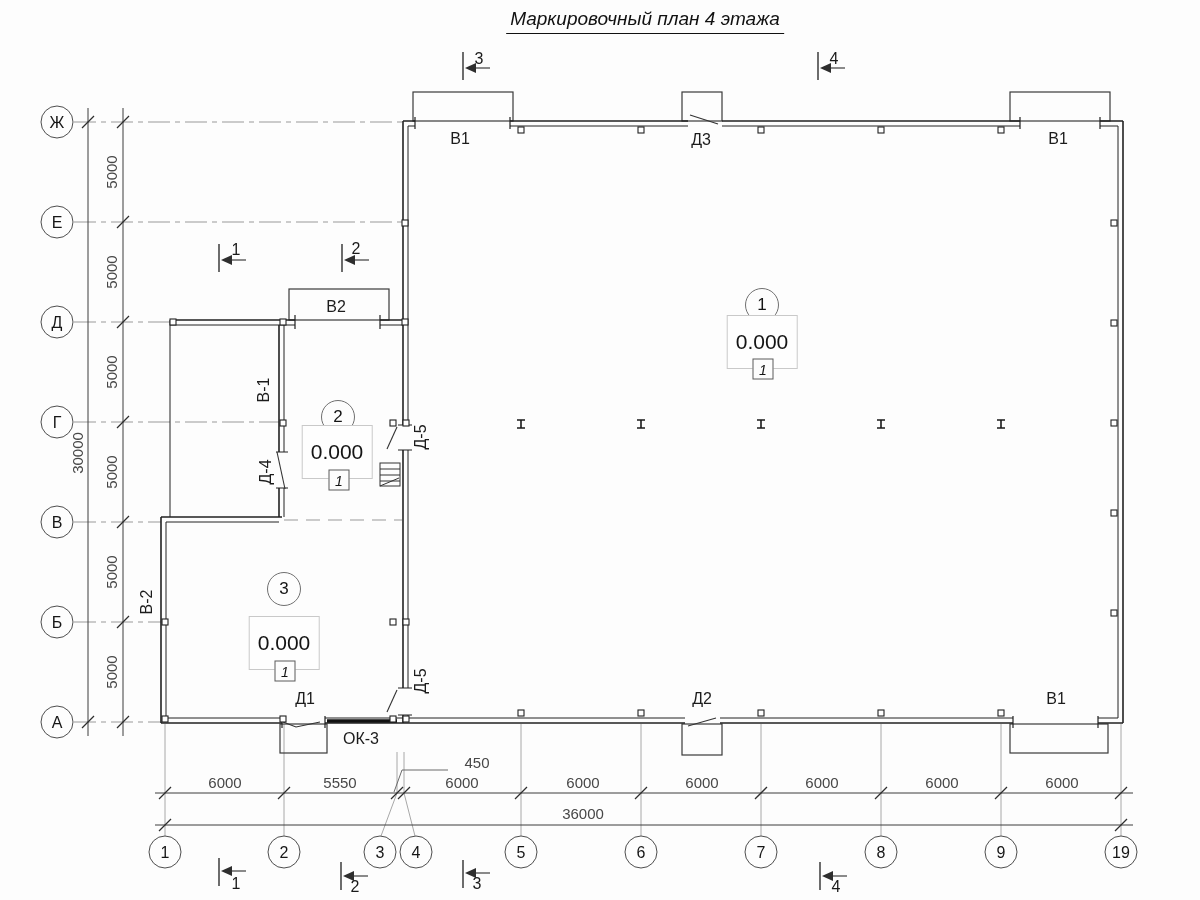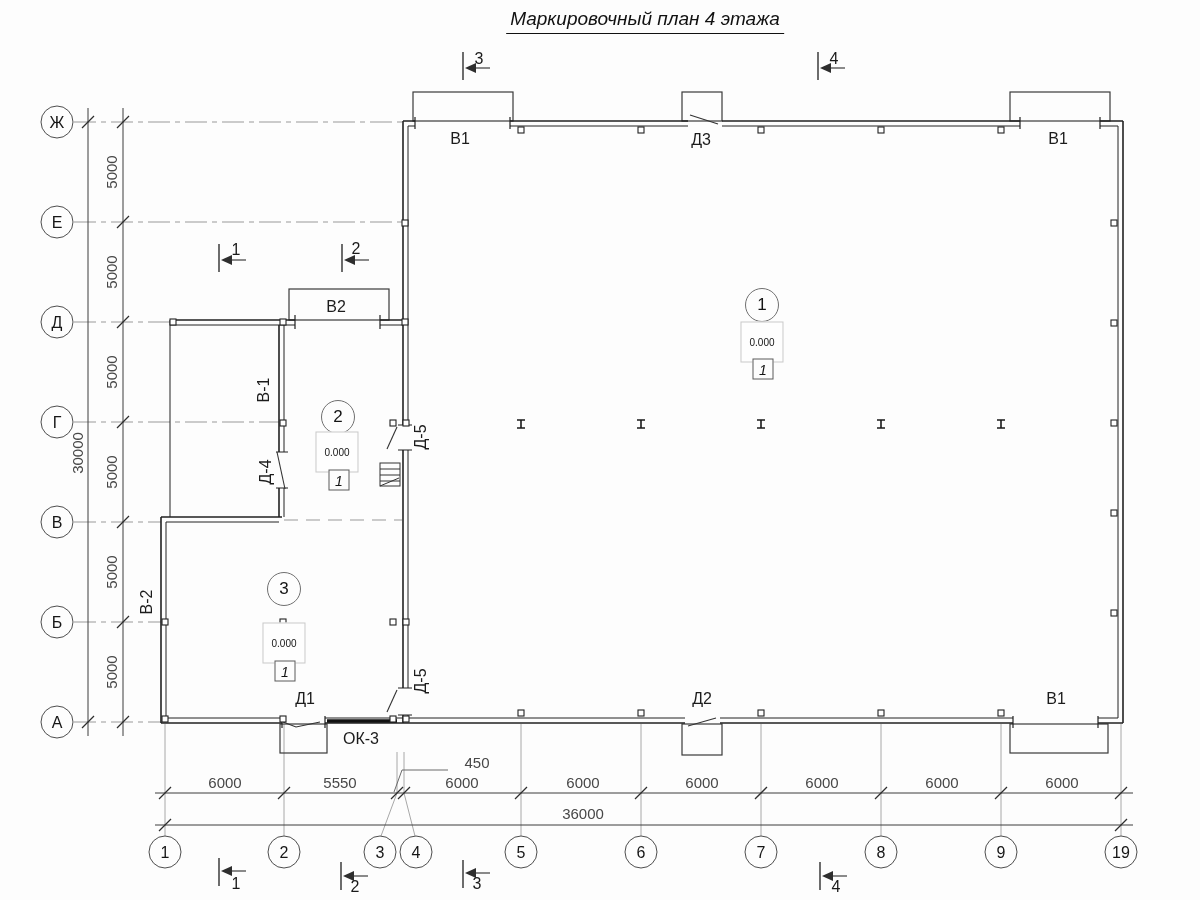--- a/index.html
+++ b/index.html
@@ -25,21 +25,21 @@
     font-size:16px;color:#161616;background:#fdfdfd;box-sizing:border-box;
   }
   .room-circle{
     position:absolute;width:34px;height:34px;border:1.1px solid #707070;border-radius:50%;
     transform:translate(-50%,-50%);display:flex;align-items:center;justify-content:center;
     font-size:17px;color:#141414;background:transparent;box-sizing:border-box;
   }
   .elev-box{
     position:absolute;transform:translate(-50%,-50%);
     border:1px solid #c9c9c9;background:#fefefe;padding:14px 8px;
-    font-size:10px;color:#141414;
+    font-size:21px;color:#141414;
   }
   .finish-box{
     position:absolute;transform:translate(-50%,-50%);
     width:21px;height:21px;border:1.3px solid #5a5a5a;background:#fdfdfd;
     display:flex;align-items:center;justify-content:center;
     font-size:14px;font-style:italic;color:#141414;box-sizing:border-box;
   }
   .sec-num{font-size:16px;color:#1a1a1a;}
 </style>
 </head>

